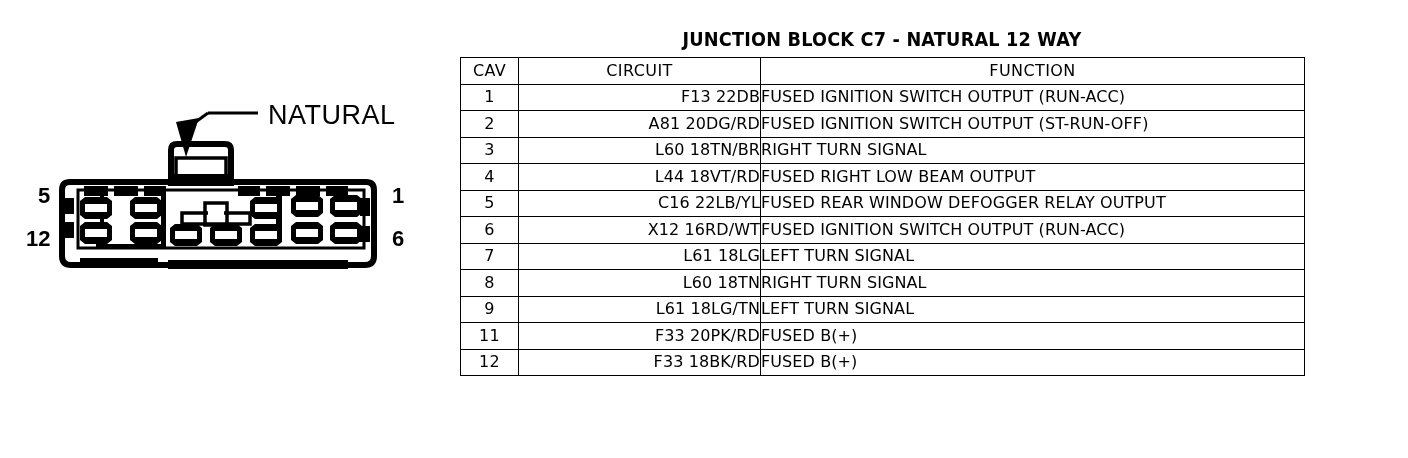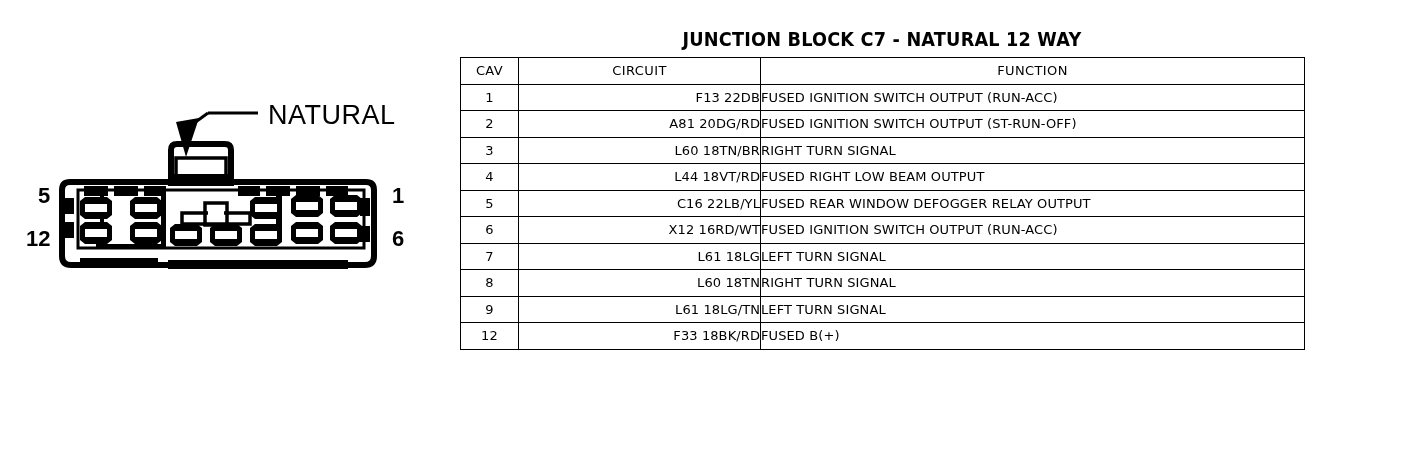--- a/index.html
+++ b/index.html
@@ -82,21 +82,21 @@
     transform: scaleX(0.93);
     transform-origin: center;
   }
   #pinout-table {
     border-collapse: collapse;
     width: 844px;
     table-layout: fixed;
   }
   #pinout-table td, #pinout-table th {
     border: 1.6px solid #000000;
-    font-size: 13px;
+    font-size: 16px;
     font-weight: 400;
     font-family: "DejaVu Sans", "Liberation Sans", sans-serif;
     height: 25.5px;
     padding: 0;
     line-height: 1;
     transform-origin: left center;
   }
   #pinout-table th {
     text-align: center;
     font-weight: 400;
@@ -310,19 +310,24 @@
           <td class="cav-cell">8</td>
           <td class="circ-cell">L60 18TN</td>
           <td class="func-cell">RIGHT TURN SIGNAL</td>
         </tr>
         <tr>
           <td class="cav-cell">9</td>
           <td class="circ-cell">L61 18LG/TN</td>
           <td class="func-cell">LEFT TURN SIGNAL</td>
         </tr>
         <tr>
+          <td class="cav-cell">11</td>
+          <td class="circ-cell">F33 20PK/RD</td>
+          <td class="func-cell">FUSED B(+)</td>
+        </tr>
+        <tr>
           <td class="cav-cell">12</td>
           <td class="circ-cell">F33 18BK/RD</td>
           <td class="func-cell">FUSED B(+)</td>
         </tr>
       </tbody>
   </table>
 </div>
 
 </body></html>

